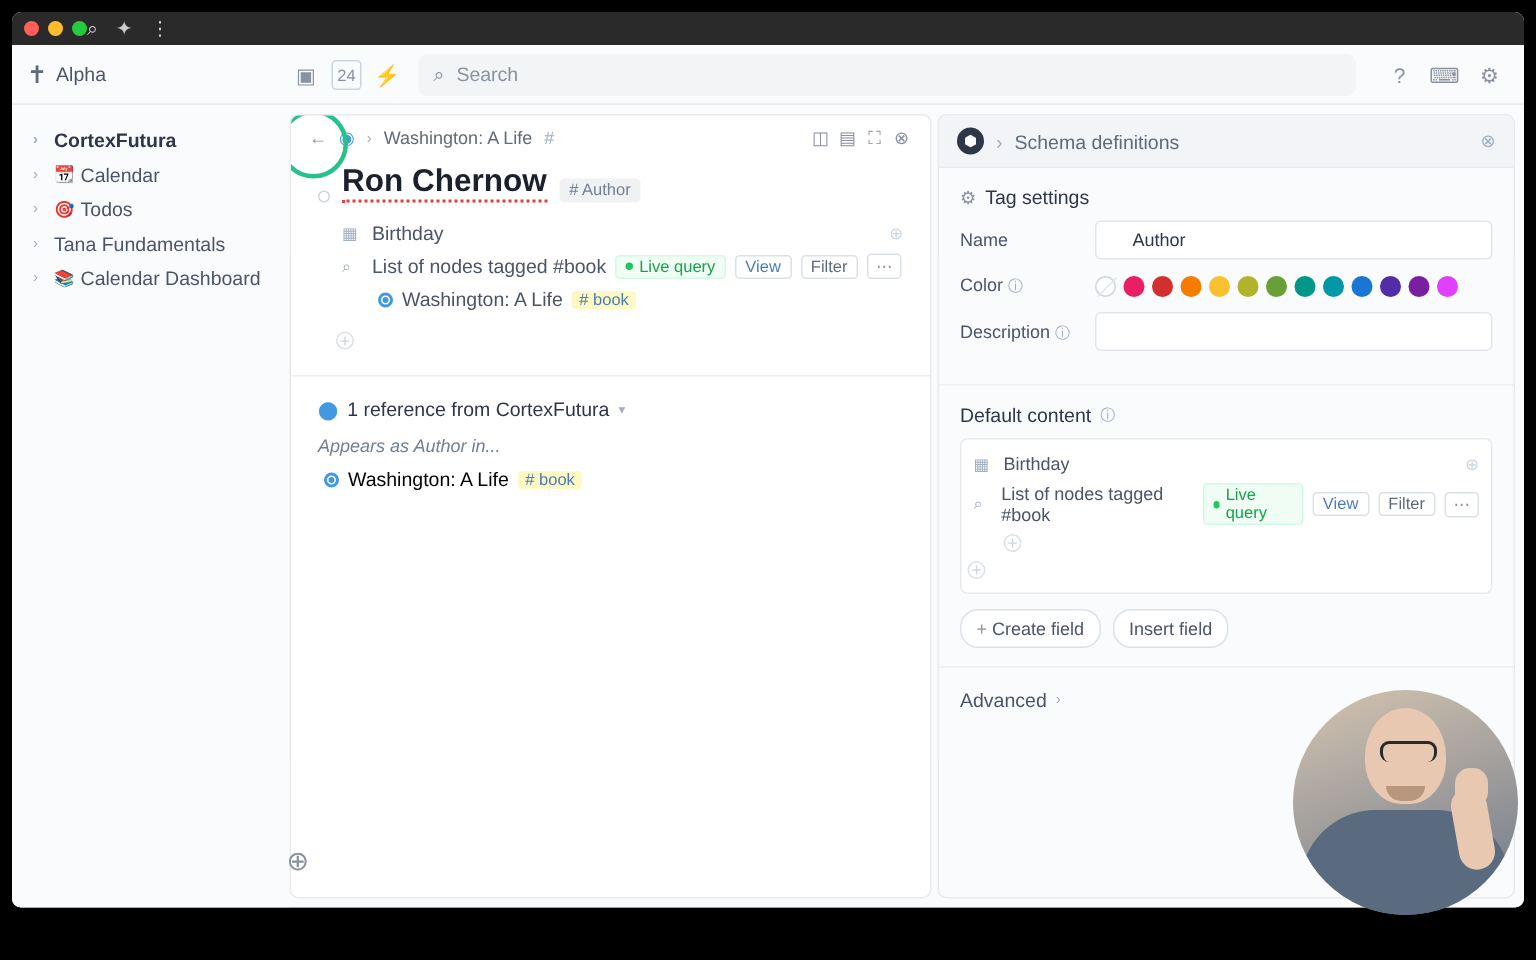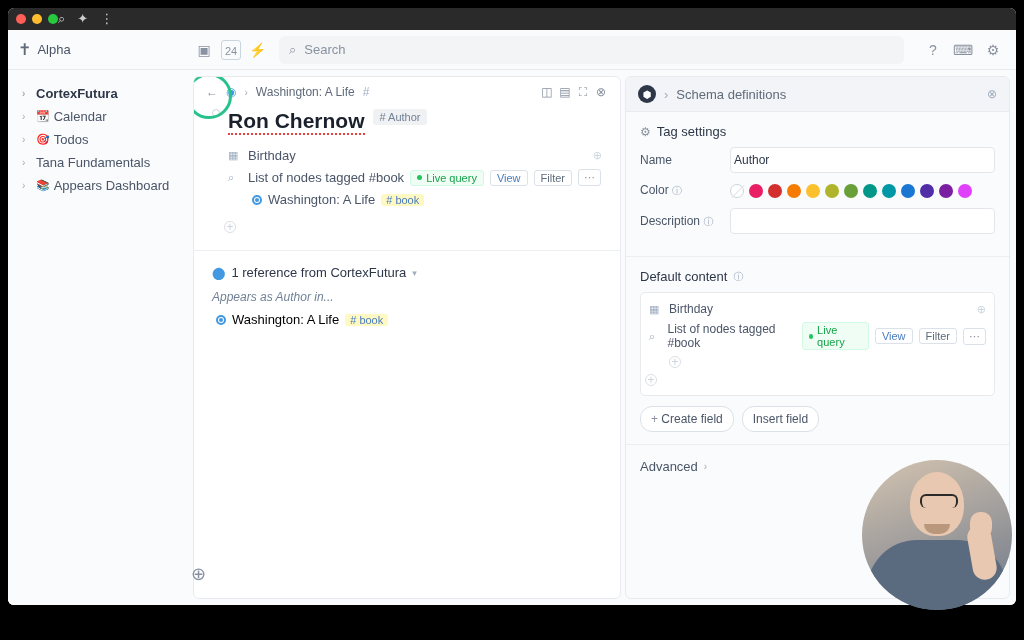--- a/index.html
+++ b/index.html
@@ -33,21 +33,21 @@
 .content { flex: 1; background: #fff; margin: 6px 4px 6px 0; border-radius: 6px; border: 1px solid #e8eaed; display: flex; flex-direction: column; overflow: hidden; }
 .crumbs { display: flex; align-items: center; padding: 8px 12px 4px 12px; gap: 8px; position: relative; }
 .back-circle { position: absolute; left: -8px; top: -4px; width: 46px; height: 46px; border: 3px solid #27c28b; border-radius: 50%; pointer-events: none; }
 .crumb-icon { color: #8892a0; font-size: 12px; cursor: pointer; }
 .crumb-text { color: #5f6b7a; font-size: 12px; }
 .crumb-chevron { color: #a0aec0; font-size: 10px; }
 .crumb-hash { color: #a0aec0; font-size: 12px; }
 .crumb-actions { margin-left: auto; display: flex; gap: 4px; color: #8892a0; font-size: 12px; }
 .crumb-actions span { width: 14px; text-align: center; cursor: pointer; }
 
-.node-title { padding: 6px 18px 10px 18px; display: flex; align-items: flex-start; gap: 8px; }
+.node-title { padding: 6px 18px 10px 18px; display: flex; align-items: flex-end; gap: 8px; }
 .node-bullet { width: 8px; height: 8px; border: 1px solid #cbd5e0; border-radius: 50%; }
 .node-name { font-size: 21px; font-weight: 600; color: #1a202c; border-bottom: 2px dotted #e53e3e; }
 .tag-pill { background: #f0f1f3; color: #718096; font-size: 11px; padding: 2px 7px; border-radius: 3px; }
 
 .fields { padding: 0 18px 14px 34px; }
 .field-row { display: flex; align-items: center; gap: 6px; font-size: 13px; color: #4a5568; padding: 3px 0; }
 .field-icon { color: #a0aec0; font-size: 11px; width: 14px; }
 .field-plus { color: #cbd5e0; font-size: 11px; margin-left: auto; }
 .live { display: inline-flex; align-items: center; gap: 4px; background: #f0fdf4; color: #16a34a; font-size: 11px; padding: 1px 6px; border-radius: 3px; border: 1px solid #d1fae5; }
 .live-dot { width: 5px; height: 5px; background: #22c55e; border-radius: 50%; }
@@ -70,21 +70,21 @@
 
 .right-panel { width: 385px; background: #fafbfc; margin: 6px 6px 6px 0; border-radius: 6px; border: 1px solid #e8eaed; display: flex; flex-direction: column; overflow: hidden; }
 .rp-head { background: #f3f4f7; padding: 8px 12px; display: flex; align-items: center; gap: 8px; font-size: 13px; color: #5f6b7a; border-bottom: 1px solid #e8eaed; }
 .rp-head-icon { width: 18px; height: 18px; background: #2d3748; border-radius: 50%; display: flex; align-items: center; justify-content: center; color: #fff; font-size: 10px; }
 .rp-close { margin-left: auto; color: #a0aec0; cursor: pointer; font-size: 12px; }
 .rp-section { padding: 12px 14px; border-bottom: 1px solid #eceef1; }
 .rp-section-title { display: flex; align-items: center; gap: 6px; font-size: 13px; color: #2d3748; margin-bottom: 8px; }
 .rp-section-title .gear { color: #8892a0; font-size: 12px; }
 .rp-form-row { display: flex; align-items: center; gap: 10px; margin-bottom: 10px; }
 .rp-label { width: 80px; font-size: 12px; color: #4a5568; }
-.rp-input { flex: 1; border: 1px solid #e2e6eb; border-radius: 4px; padding: 5px 3px; font-size: 12px; color: #2d3748; background: #fff; }
+.rp-input { flex: 1; border: 1px solid #e2e6eb; border-radius: 4px; padding: 5px 24px; font-size: 12px; color: #2d3748; background: #fff; }
 .rp-info { color: #a0aec0; font-size: 10px; }
 .colors { display: flex; gap: 5px; align-items: center; }
 .col { width: 14px; height: 14px; border-radius: 50%; cursor: pointer; }
 .col.selected { border: 1px solid #cbd5e0; background: #fff; position: relative; }
 .col.selected::after { content: ''; position: absolute; width: 18px; height: 1px; background: #e2e6eb; transform: rotate(-45deg); top: 6px; left: -2px; }
 .rp-content { border: 1px solid #e8eaed; border-radius: 5px; padding: 6px 8px; background: #fff; margin-top: 6px; }
 .rp-content .field-row { padding: 3px 0; font-size: 12px; }
 .rp-buttons { display: flex; gap: 8px; margin-top: 10px; }
 .rp-btn { border: 1px solid #dbe1e8; background: #fff; font-size: 12px; padding: 5px 10px; border-radius: 12px; color: #4a5568; cursor: pointer; }
 .rp-adv { padding: 14px; display: flex; align-items: center; gap: 6px; font-size: 13px; color: #4a5568; }
@@ -154,21 +154,21 @@
         <span class="sb-icon">🎯</span>
         <span>Todos</span>
       </div>
       <div class="sb-item">
         <span class="sb-chevron">›</span>
         <span>Tana Fundamentals</span>
       </div>
       <div class="sb-item">
         <span class="sb-chevron">›</span>
         <span class="sb-icon">📚</span>
-        <span>Appears Dashboard</span>
+        <span>Calendar Dashboard</span>
       </div>
     </div>
 
     <div class="content">
       <div class="crumbs">
         <div class="back-circle"></div>
         <span class="crumb-icon">←</span>
         <span class="crumb-icon" style="color:#4299e1">◉</span>
         <span class="crumb-chevron">›</span>
         <span class="crumb-text">Washington: A Life</span>

